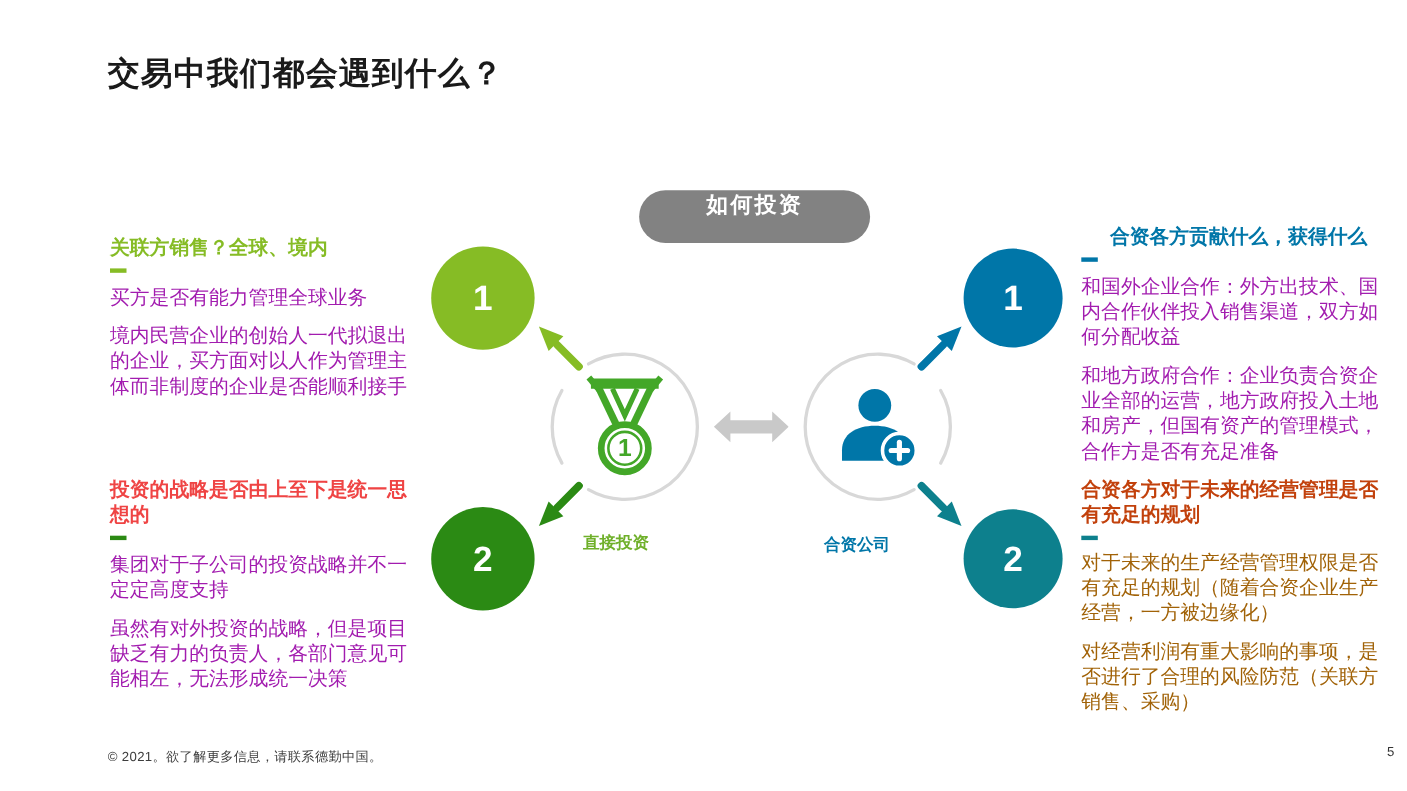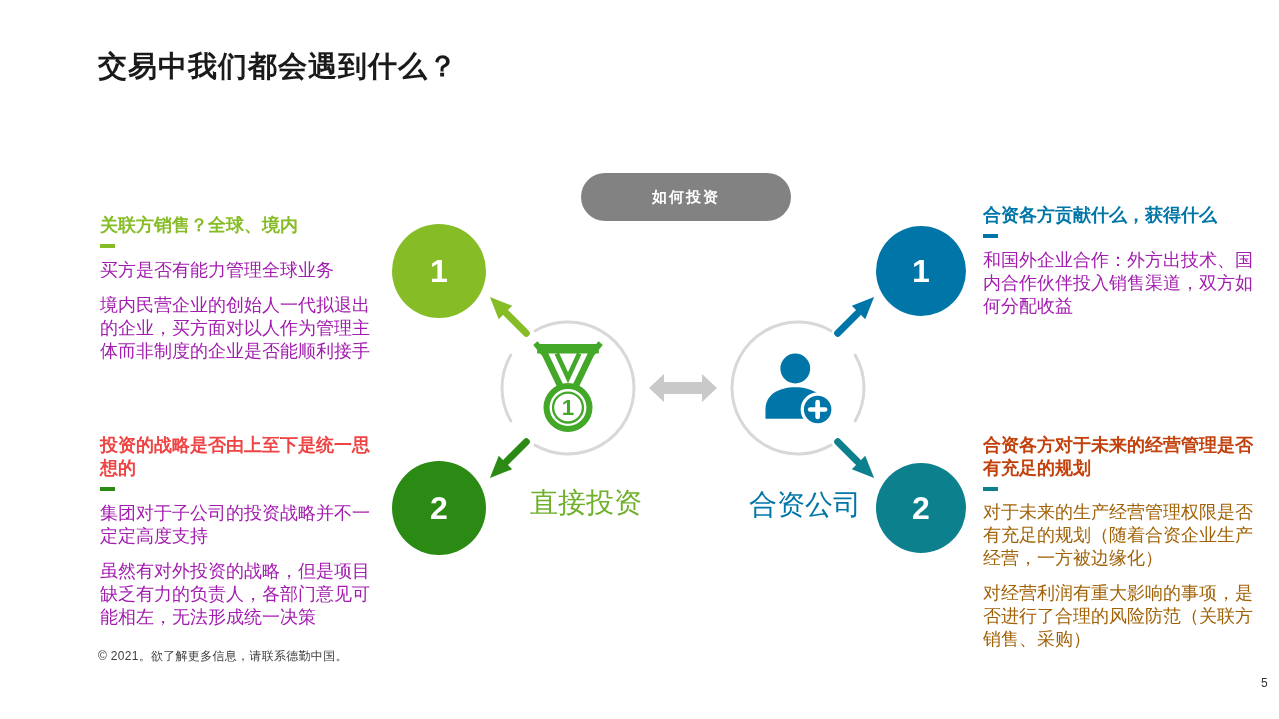--- a/index.html
+++ b/index.html
@@ -7,51 +7,51 @@
     position:relative;width:1253px;height:719px;background:#ffffff;overflow:hidden;
     font-family:"Liberation Sans","DejaVu Sans",sans-serif;
     margin-left:43px;
   }
   .title{
     position:absolute;left:55px;top:28px;font-size:29px;font-weight:700;
     color:#1a1a1a;letter-spacing:1px;
   }
   .pill{
     position:absolute;left:538px;top:173px;width:210px;height:48px;background:#828282;
-    border-radius:26px;color:#ffffff;font-size:15px;font-weight:700;
-    display:flex;align-items:center;justify-content:center;letter-spacing:2px;
+    border-radius:26px;color:#ffffff;font-size:20px;font-weight:700;
+    display:flex;justify-content:center;letter-spacing:2px;
   }
   .abs{position:absolute;}
   
   .numcircle{
     position:absolute;border-radius:50%;display:flex;align-items:center;justify-content:center;
     color:#fff;font-size:32px;font-weight:700;z-index:3;
   }
   .c-lgreen{background:#86BC25;}
   .c-dgreen{background:#2B8A14;}
   .c-blue{background:#0076A8;}
   .c-teal{background:#0D808D;}
   
   .block{position:absolute;width:286px;}
   .block h2{font-size:18px;font-weight:700;line-height:23px;margin:0;}
   .block .dash{width:15px;height:4px;margin:7px 0 11px;}
   .block p{font-size:18px;line-height:23px;color:#a21caf;margin:0 0 12px;}
   .hl-lgreen h2{color:#86BC25;} .hl-lgreen .dash{background:#86BC25;}
   .hl-dgreen h2{color:#ef4444;} .hl-dgreen .dash{background:#2B8A14;}
-  .hl-blue h2{color:#0076A8;}   .hl-blue .dash{background:#0076A8;}
+  .hl-blue h2{color:#0076A8;text-align:center;}   .hl-blue .dash{background:#0076A8;}
   .hl-teal h2{color:#c2410c;}   .hl-teal .dash{background:#0D808D;}
   .hl-teal p{color:#a16207;font-family:Liberation Mono, monospace;}
   
-  .nodelabel{position:absolute;font-size:28px;font-weight:400;}
+  .nodelabel{position:absolute;font-size:15px;font-weight:700;}
   .lbl-green{color:#6FB02A;}
   .lbl-blue{color:#0076A8;}
   
   .diag{position:absolute;width:56px;height:22px;z-index:2;}
   .footer{
-    position:absolute;left:55px;top:648px;font-size:12px;color:#3d3d3d;letter-spacing:0.3px;
+    position:absolute;left:55px;top:680px;font-size:12px;color:#3d3d3d;letter-spacing:0.3px;
   }
   .pagenum{position:absolute;left:1218px;top:676px;font-size:12px;color:#333;}
 </style>
 </head>
 <body>
 
 <div class="slide">
 
   <h1 class="title">交易中我们都会遇到什么？</h1>
 
@@ -153,20 +153,21 @@
     <h2>投资的战略是否由上至下是统一思想的</h2>
     <div class="dash"></div>
     <p>集团对于子公司的投资战略并不一定定高度支持</p>
     <p>虽然有对外投资的战略，但是项目缺乏有力的负责人，各部门意见可能相左，无法形成统一决策</p>
   </div>
 
   <div class="block hl-blue" style="left:940px;top:204px;">
     <h2>合资各方贡献什么，获得什么</h2>
     <div class="dash"></div>
     <p>和国外企业合作：外方出技术、国内合作伙伴投入销售渠道，双方如何分配收益</p>
+    <p>和地方政府合作：企业负责合资企业全部的运营，地方政府投入土地和房产，但国有资产的管理模式，合作方是否有充足准备</p>
   </div>
   <div class="block hl-teal" style="left:940px;top:434px;">
     <h2>合资各方对于未来的经营管理是否有充足的规划</h2>
     <div class="dash"></div>
     <p>对于未来的生产经营管理权限是否有充足的规划（随着合资企业生产经营，一方被边缘化）</p>
     <p>对经营利润有重大影响的事项，是否进行了合理的风险防范（关联方销售、采购）</p>
   </div>
 
   <div class="footer">© 2021。欲了解更多信息，请联系德勤中国。</div>
   <div class="pagenum">5</div>

